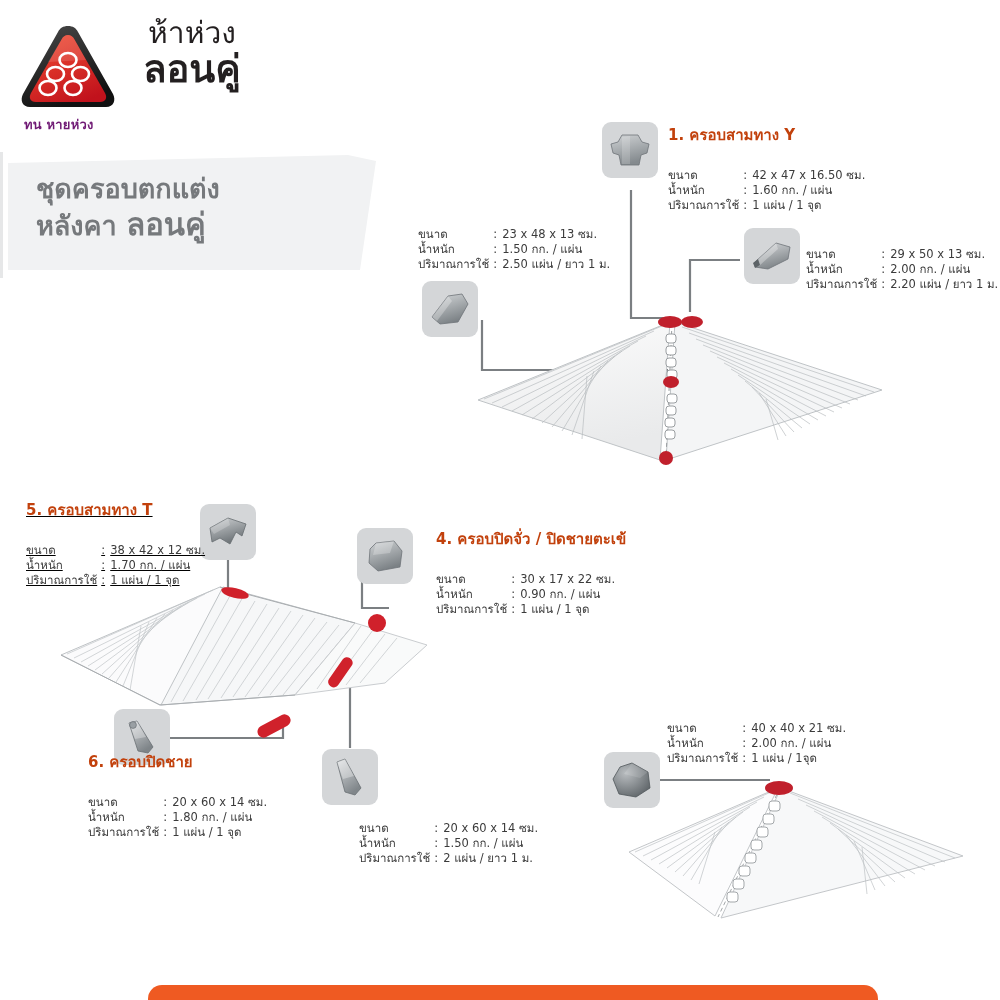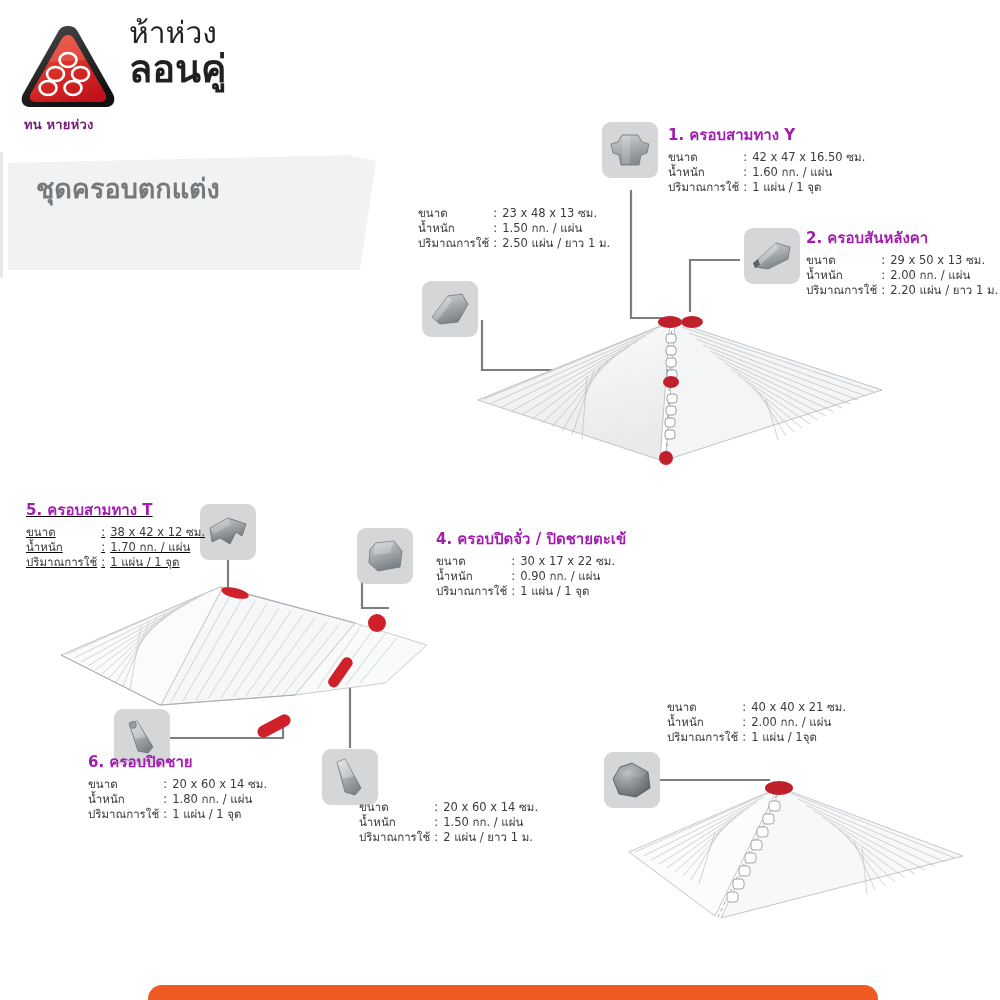--- a/index.html
+++ b/index.html
@@ -13,21 +13,21 @@
   #page{position:absolute;left:0;top:0;width:1000px;height:1000px;}
 
   
   .logo-wrap{position:absolute;left:18px;top:22px;width:230px;height:112px;}
   .logo-mark{position:absolute;left:0;top:0;width:100px;height:92px;}
   .logo-tagline{
     position:absolute;left:6px;top:92px;width:110px;
     font-size:13px;font-weight:bold;color:#701a75;letter-spacing:.2px;
     white-space:nowrap;
   }
-  .logo-text{position:absolute;left:111px;top:-4px;width:140px;color:#231f20;}
+  .logo-text{position:absolute;left:104px;top:-4px;width:140px;color:#231f20;text-align:center;}
   .logo-text .l1{font-size:30px;line-height:30px;font-weight:400;}
   .logo-text .l2{font-size:38px;line-height:38px;font-weight:bold;margin-top:2px;}
 
   .banner{
     position:absolute;left:8px;top:155px;width:385px;height:115px;
     background:#f1f2f3;
     -webkit-clip-path:polygon(0 8px,340px 0,385px 0,357px 115px,0 115px);
     clip-path:polygon(0 8px,340px 0,368px 6px,352px 115px,0 115px);
   }
   .banner-inner{
@@ -35,24 +35,24 @@
     color:#76797c;font-weight:bold;
   }
   .banner-inner .b1{font-size:27px;line-height:34px;}
   .banner-inner .b2{font-size:27px;line-height:36px;}
   .banner-inner .b2 .hl{font-size:31px;}
   .banner-edge{position:absolute;left:0;top:152px;width:3px;height:126px;background:#e6e7e8;}
 
   
   .info{position:absolute;}
   .info .ttl{
-    font-size:15px;font-weight:bold;color:#a21caf;
+    font-size:15px;font-weight:bold;color:#c2410c;
     white-space:nowrap;margin-bottom:3px;
   }
-  .info table{border-collapse:collapse;}
+  .info table{border-collapse:collapse;margin-top:21px;}
   .info td{
     font-size:11.5px;color:#3b3b3b;padding:0 0 1px 0;
     white-space:nowrap;line-height:14px;
   }
   .info td.k{padding-right:4px;}
   .info td.c{width:9px;text-align:left;}
 
   
   .thumb{
     position:absolute;background:#d4d6d8;border-radius:9px;
@@ -104,20 +104,21 @@
     <div class="logo-text">
       <div class="l1">ห้าห่วง</div>
       <div class="l2">ลอนคู่</div>
     </div>
   </div>
 
   <div class="banner-edge"></div>
   <div class="banner"></div>
   <div class="banner-inner">
     <div class="b1">ชุดครอบตกแต่ง</div>
+    <div class="b2"><span>หลังคา </span><span class="hl">ลอนคู่</span></div>
   </div>
 
   <svg class="lines" viewBox="0 0 1000 1000">
     <g stroke="#7b7f82" stroke-width="2.2" fill="none">
 
       <path d="M631 190 L631 318 L672 318"></path>
 
       <path d="M740 260 L690 260 L690 312"></path>
 
       <path d="M482 320 L482 370 L668 370"></path>
@@ -404,21 +405,20 @@
       <tr>
             <td class="k">ปริมาณการใช้</td>
             <td class="c">:</td>
             <td>1 แผ่น / 1 จุด</td>
           </tr>
     </tbody>
       </table>
   </div>
 
   <div class="info" style="left:806px;top:226px;">
-    <div class="ttl">2. ครอบสันหลังคา</div>
     <table>
       <tbody>
           <tr>
             <td class="k">ขนาด</td>
             <td class="c">:</td>
             <td>29 x 50 x 13 ซม.</td>
           </tr>
       <tr>
             <td class="k">น้ำหนัก</td>
             <td class="c">:</td>

